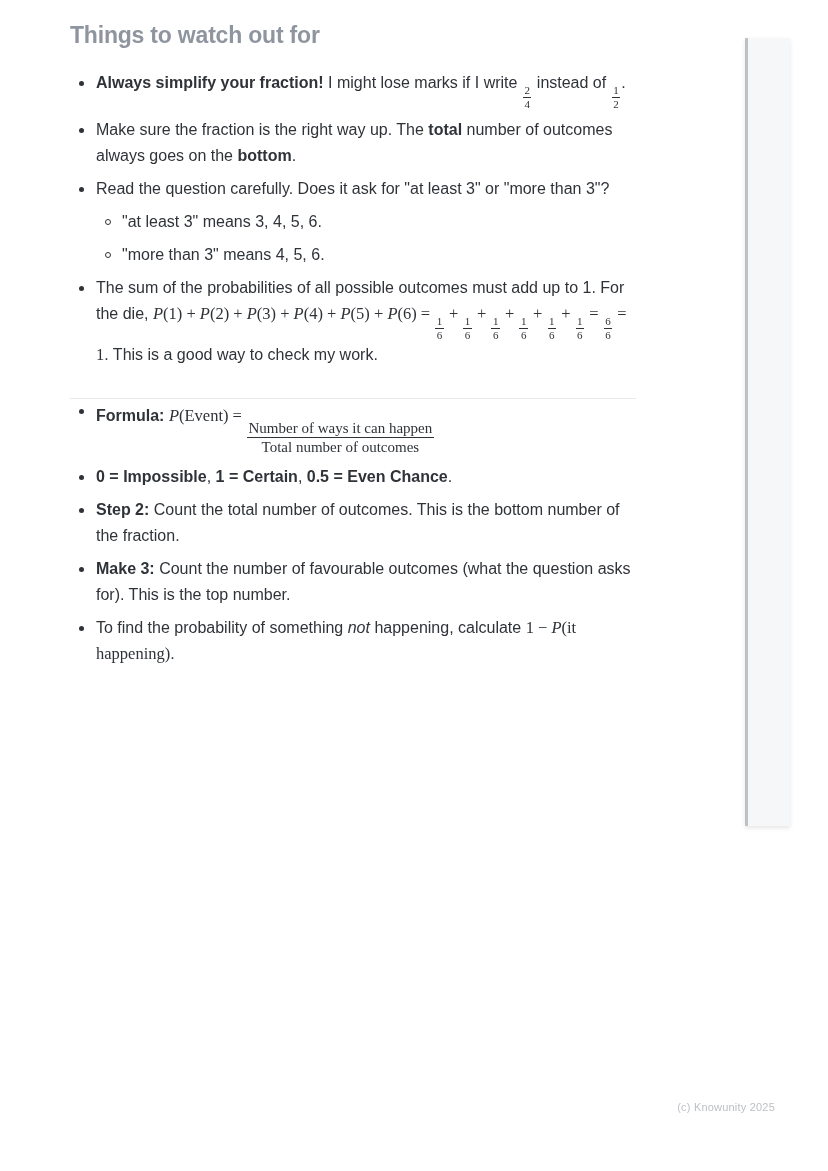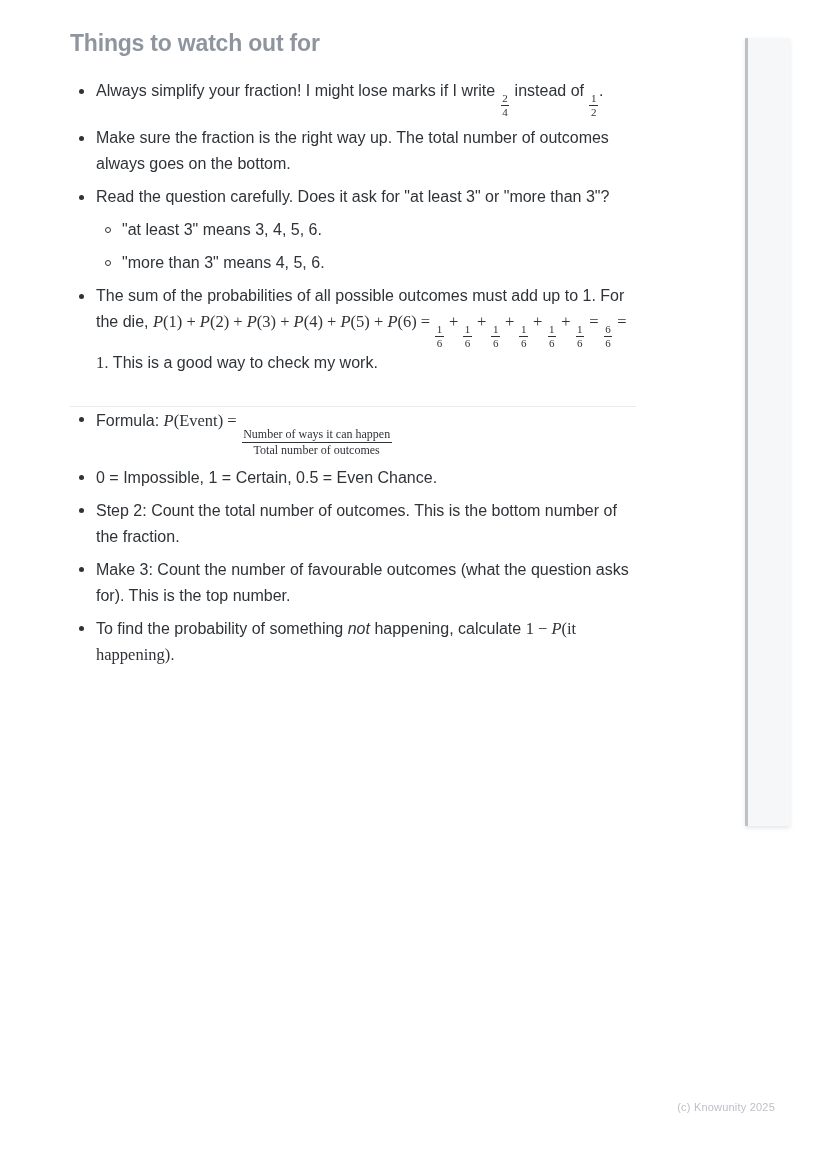--- a/index.html
+++ b/index.html
@@ -12,21 +12,21 @@
     width: 828px;
     height: 1171px;
     background: #ffffff;
     font-family: "Liberation Sans", sans-serif;
     color: #2f3338;
     overflow: hidden;
   }
   .content {
     position: absolute;
     left: 70px;
-    top: 30px;
+    top: 22px;
     width: 566px;
   }
   .section-heading {
     font-size: 23px;
     font-weight: 700;
     color: #8e959f;
     letter-spacing: -0.2px;
     margin: 0 0 21px 0;
   }
   .divider {
@@ -65,40 +65,40 @@
     content: "";
     position: absolute;
     left: 1px;
     top: 9.5px;
     width: 4px;
     height: 4px;
     border-radius: 50%;
     background: transparent;
     border: 1.5px solid #2f3338;
   }
-  .bold { font-weight: 400; }
+  .bold { font-weight: 700; }
   .italic { font-style: italic; }
   .math { font-family: "Liberation Serif", serif; font-size: 16.5px; }
   .frac {
     display: inline-flex;
     flex-direction: column;
     align-items: center;
     vertical-align: -6px;
     font-family: "Liberation Serif", serif;
     font-size: 11px;
     line-height: 1.15;
     margin: 0 1px;
   }
   .frac .num {
     border-bottom: 1px solid #2f3338;
     padding: 0 1.5px;
   }
   .frac .den { padding: 0 1.5px; }
   .frac.big {
-    font-size: 12px;
+    font-size: 15px;
     line-height: 1.25;
     vertical-align: -12px;
     margin-top: 20px;
   }
   .side-strip {
     position: absolute;
     top: 38px;
     right: 38px;
     width: 42px;
     height: 788px;

